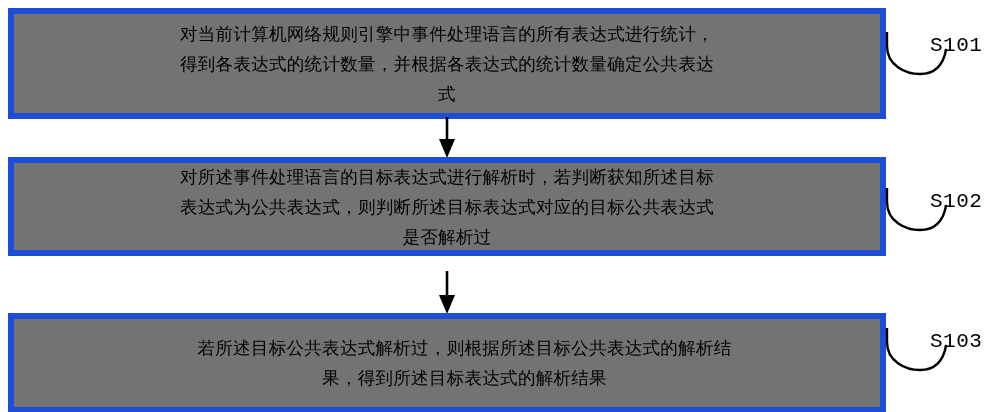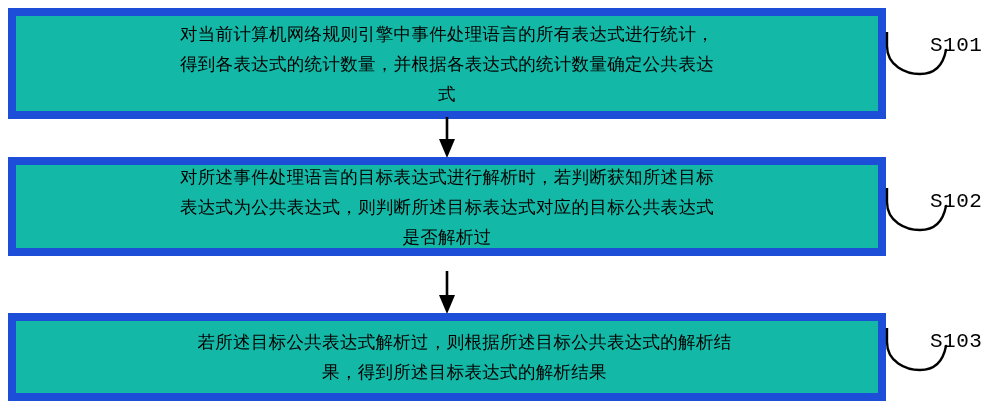--- a/index.html
+++ b/index.html
@@ -16,39 +16,39 @@
   #flowchart {
     position: relative;
     width: 1000px;
     height: 412px;
   }
   .step-box {
     position: absolute;
     left: 8px;
     width: 878px;
     box-sizing: border-box;
-    border: 8px solid #1d4ed8;
-    background: #14b8a6;
+    border: 6px solid #1d4ed8;
+    background: #737373;
     display: flex;
     align-items: center;
     justify-content: center;
   }
   .step-text {
     font-family: "Liberation Serif", "DejaVu Serif", serif;
     font-size: 17.5px;
     line-height: 30px;
     color: #000000;
     text-align: center;
     padding: 0 18px;
     letter-spacing: 0.3px;
     white-space: pre-line;
   }
   #box-1 { top: 8px;   height: 111px; }
   #box-2 { top: 157px; height: 99px; }
-  #box-3 { top: 313px; height: 88px; padding-left: 35px;  }
+  #box-3 { top: 313px; height: 100px; padding-left: 35px;  }
 
   .connector-arrow {
     position: absolute;
     left: 405px;
     width: 90px;
   }
   #arrow-1 { top: 117px; height: 42px; }
   #arrow-2 { top: 271px; height: 44px; }
 
   .step-ref {

